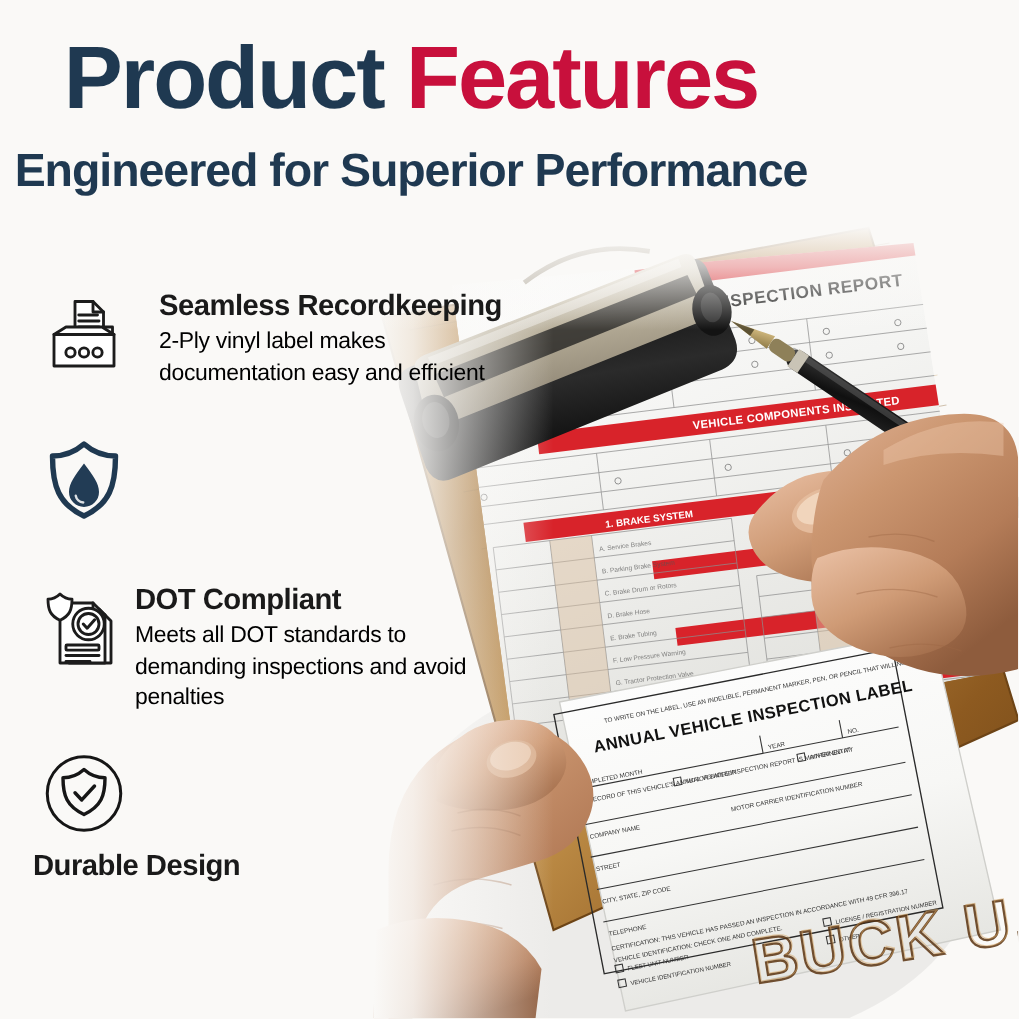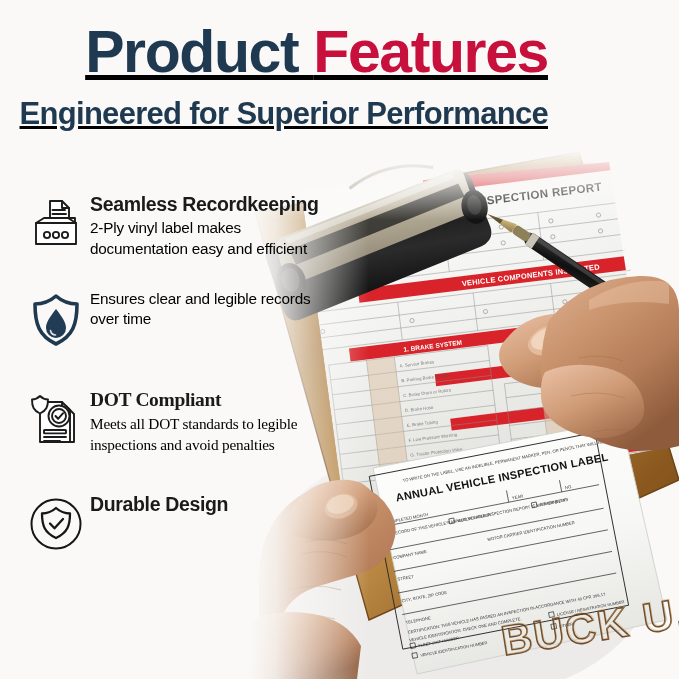--- a/index.html
+++ b/index.html
@@ -22,22 +22,21 @@
     background: #faf9f7;
     overflow: hidden;
   }
 
   
   .header {
     position: absolute;
     top: 22px;
     left: 0;
     width: 548px;
-    text-align: right;
-    text-decoration: underline;
+    text-align: center;
   }
   .main-title {
     font-size: 59px;
     font-weight: bold;
     letter-spacing: -1.4px;
     line-height: 1.05;
     white-space: nowrap;
   }
   .title-part-a { color: #1f3951; }
   .title-part-b { color: #c8103c; }
@@ -88,24 +87,24 @@
     white-space: nowrap;
   }
   .feature-desc {
     font-size: 15.3px;
     color: #000000;
     line-height: 1.32;
     letter-spacing: -0.2px;
   }
 
   
-  .feature-row.r1 { margin-bottom: 24px; }
+  .feature-row.r1 { margin-bottom: 24px; gap: 16px; }
   .feature-row.r2 { margin-bottom: 28px; }
-  .feature-row.r3 { margin-bottom: 32px; font-family: Liberation Serif, serif; }
-  .feature-row.r4 { margin-bottom: 0; }
+  .feature-row.r3 { margin-bottom: 22px; }
+  .feature-row.r4 { margin-bottom: 0; flex-direction: column; }
 
   
   .photo {
     position: absolute;
     right: 0;
     top: 150px;
     width: 430px;
     height: 529px;
     z-index: 1;
     overflow: hidden;
@@ -481,21 +480,20 @@
 
     <div class="feature-row r2">
       <div class="feature-icon">
         <svg width="52" height="56" viewBox="0 0 52 56" fill="none">
           <path d="M26 4 C18 11 10 12 5 12 c0 20 4 32 21 40 c17 -8 21 -20 21 -40 c-5 0 -13 -1 -21 -8 z" fill="none" stroke="#1f3951" stroke-width="3.6" stroke-linejoin="round"></path>
           <path d="M26 17 c-6 8 -10 13 -10 19 a10 10 0 0 0 20 0 c0 -6 -4 -11 -10 -19 z" fill="#223c55"></path>
           <path d="M20.5 38.5 a5.5 5.5 0 0 0 5 4.5" fill="none" stroke="#ffffff" stroke-width="1.6" stroke-linecap="round" opacity="0.85"></path>
         </svg>
       </div>
       <div class="feature-text">
-        <div class="feature-desc">Ensures clear and legible records over time</div>
       </div>
     </div>
 
     <div class="feature-row r3">
       <div class="feature-icon">
         <svg width="56" height="58" viewBox="0 0 56 58" fill="none" stroke="#1c1c1c" stroke-width="1.9" stroke-linejoin="round" stroke-linecap="round">
 
           <path d="M18 14 h20 l8 8 v28 h-28 z" fill="#ffffff"></path>
 
           <path d="M12 10 h22 l8 8 v32 h-30 z" fill="#ffffff"></path>
@@ -507,21 +505,21 @@
           <circle cx="31" cy="24" r="7" fill="none"></circle>
           <path d="M27.5 24 l2.6 2.8 l5 -5.6" stroke-width="2"></path>
 
           <rect x="16" y="38" width="22" height="3.4" rx="0.6" fill="none"></rect>
           <line x1="16" y1="45" x2="38" y2="45"></line>
           <line x1="16" y1="49" x2="32" y2="49"></line>
         </svg>
       </div>
       <div class="feature-text">
         <div class="feature-title">DOT Compliant</div>
-        <div class="feature-desc">Meets all DOT standards to legible inspections and avoid penalties</div>
+        <div class="feature-desc">Meets all DOT standards to demanding inspections and avoid penalties</div>
       </div>
     </div>
 
     <div class="feature-row r4">
       <div class="feature-icon">
         <svg width="56" height="56" viewBox="0 0 56 56" fill="none" stroke="#161616" stroke-width="2" stroke-linejoin="round" stroke-linecap="round">
           <circle cx="28" cy="28" r="24.5" fill="none"></circle>
           <path d="M28 12 c-5 4.5 -11 5.5 -14 5.5 c0 12 2.5 19 14 24.5 c11.5 -5.5 14 -12.5 14 -24.5 c-3 0 -9 -1 -14 -5.5 z" fill="none" stroke-width="2.3"></path>
           <path d="M22 27.5 l4.5 4.8 l8.5 -9.3" stroke-width="2.3"></path>
         </svg>

